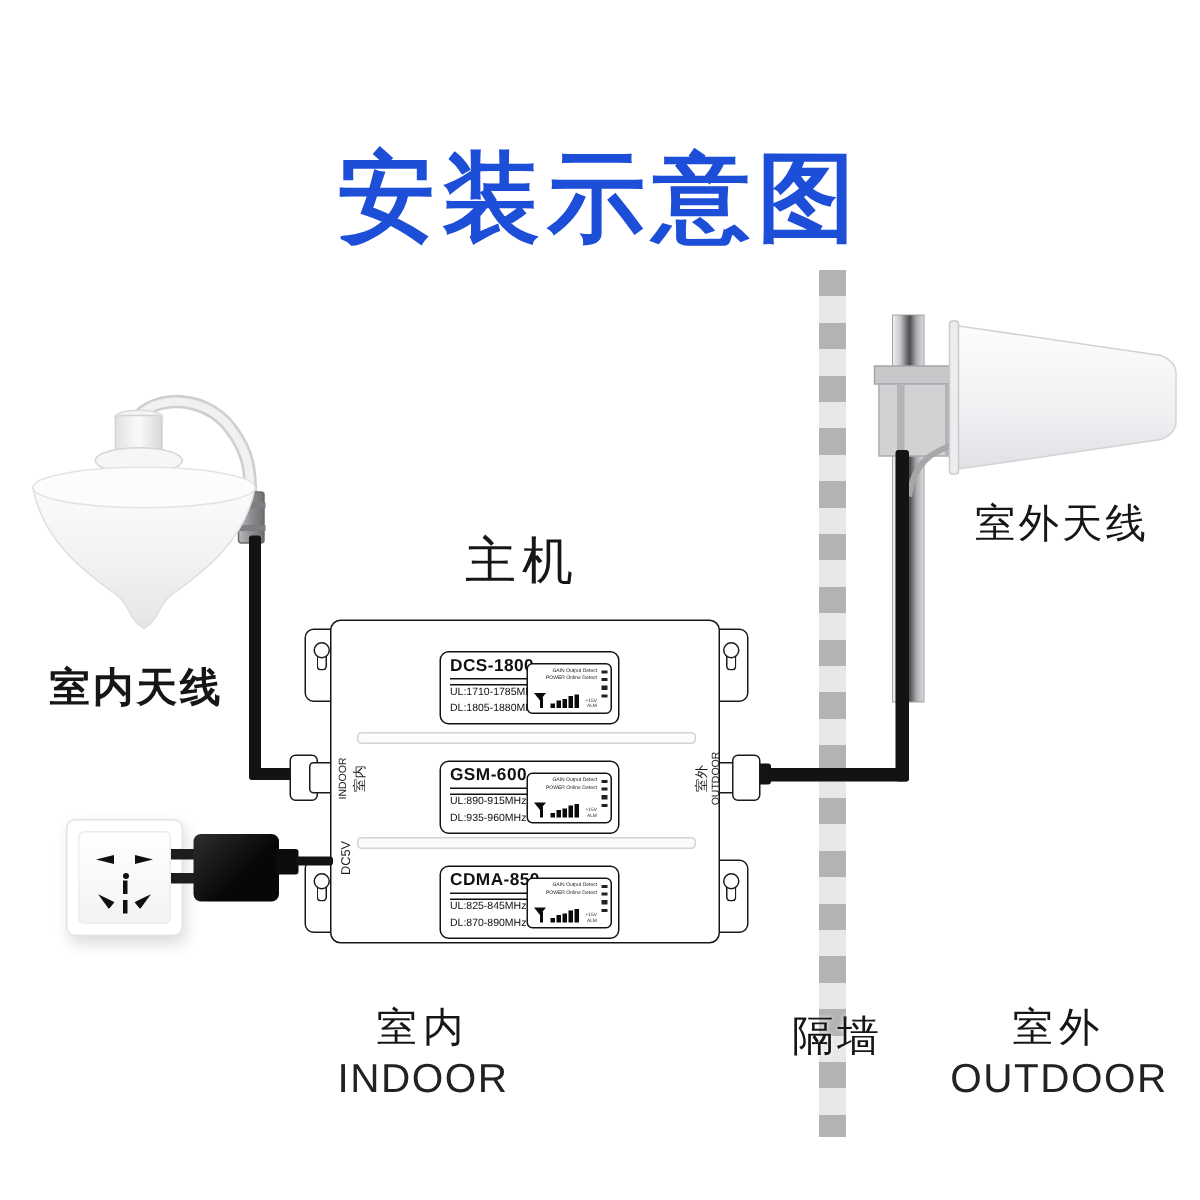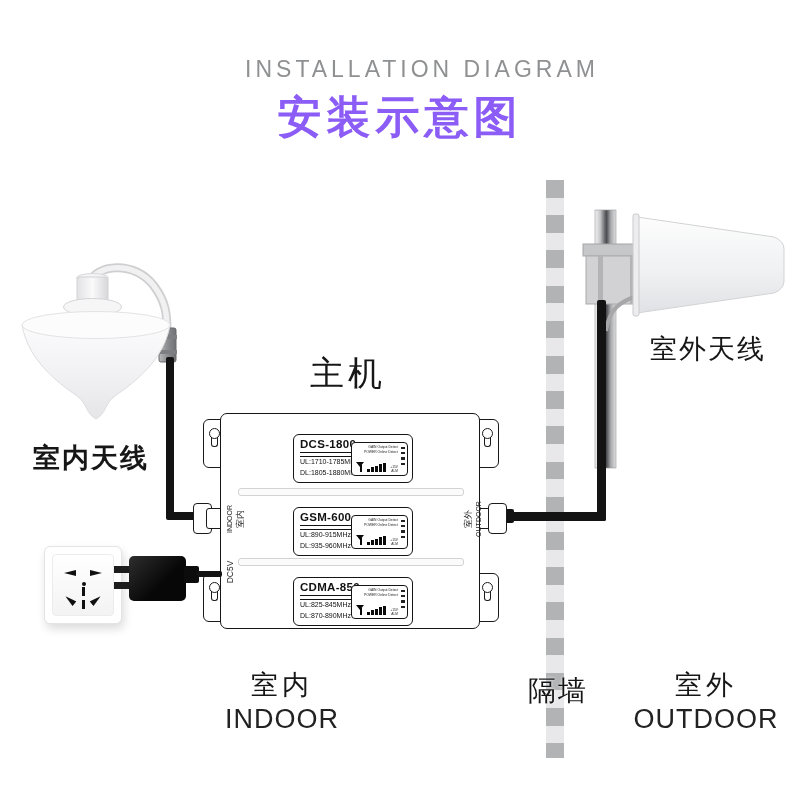--- a/index.html
+++ b/index.html
@@ -3,22 +3,22 @@
 <meta charset="utf-8">
 <style>
   html,body{margin:0;padding:0;background:#fff;}
   .canvas{position:relative;width:800px;height:800px;background:#ffffff;overflow:hidden;
           font-family:"Liberation Sans", sans-serif;color:#111;}
   .abs{position:absolute;}
 
   
   .title-en{top:56px;left:422px;transform:translateX(-50%);font-size:23px;letter-spacing:4px;
             color:#8f9092;white-space:nowrap;}
-  .title-cn{top:88px;left:400px;transform:translateX(-50%);font-size:44px;font-weight:700;
-            letter-spacing:5px;color:#8b5cf6;white-space:nowrap;}
+  .title-cn{top:88px;left:400px;transform:translateX(-50%);font-size:65px;font-weight:700;
+            letter-spacing:5px;color:#1d4ed8;white-space:nowrap;}
 
   
   .lbl{color:#161616;white-space:nowrap;}
   .lbl-indoor-ant{top:440px;left:33px;font-size:27px;letter-spacing:2px;font-weight:bold;}
   .lbl-outdoor-ant{top:331px;left:650px;font-size:27px;letter-spacing:2px;}
   .lbl-host{top:351px;left:348px;transform:translateX(-50%);font-size:34px;letter-spacing:4px;}
   .lbl-zone-cn{font-size:27px;letter-spacing:4px;transform:translateX(-50%);}
   .lbl-zone-en{font-size:27px;letter-spacing:1px;transform:translateX(-50%);color:#222;}
   .lbl-wall{top:672px;left:558px;transform:translateX(-50%);font-size:28px;letter-spacing:2px;
             text-shadow:0 0 3px #fff;}
@@ -86,21 +86,20 @@
   .adapter{left:129px;top:556px;width:57px;height:45px;border-radius:5px;
            background:linear-gradient(135deg,#2e2e2e,#070707 60%);}
   .prong{background:#1d1d1d;width:17px;height:6.5px;}
   .adapter-nub{left:184px;top:566px;width:15px;height:17px;background:#0c0c0c;border-radius:2px;}
 </style>
 </head>
 <body>
 
 <div class="canvas">
 
-  <div class="abs title-en">INSTALLATION DIAGRAM</div>
   <div class="abs title-cn">安装示意图</div>
 
   <div class="abs wall"></div>
 
   <svg class="abs" style="left:15px;top:262px;" width="175" height="175" viewBox="0 0 175 175">
     <defs>
       <linearGradient id="g-dome" x1="0" y1="0" x2="0" y2="1">
         <stop offset="0" stop-color="#fbfbfc"></stop>
           <stop offset="0.55" stop-color="#f1f1f3"></stop>
         <stop offset="1" stop-color="#e5e5e8"></stop>

